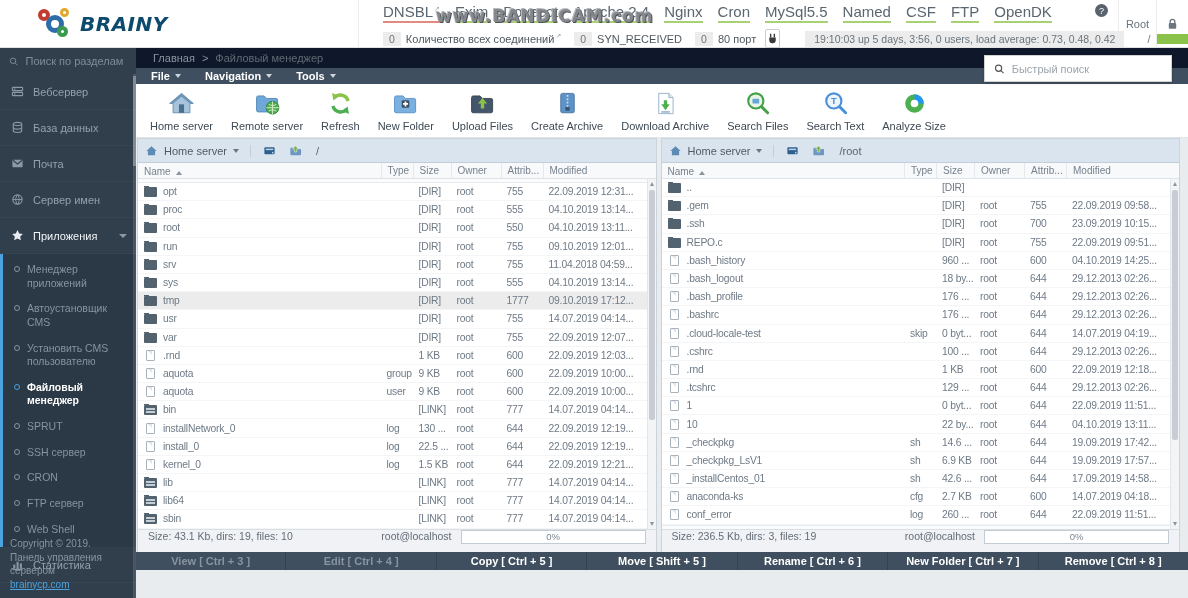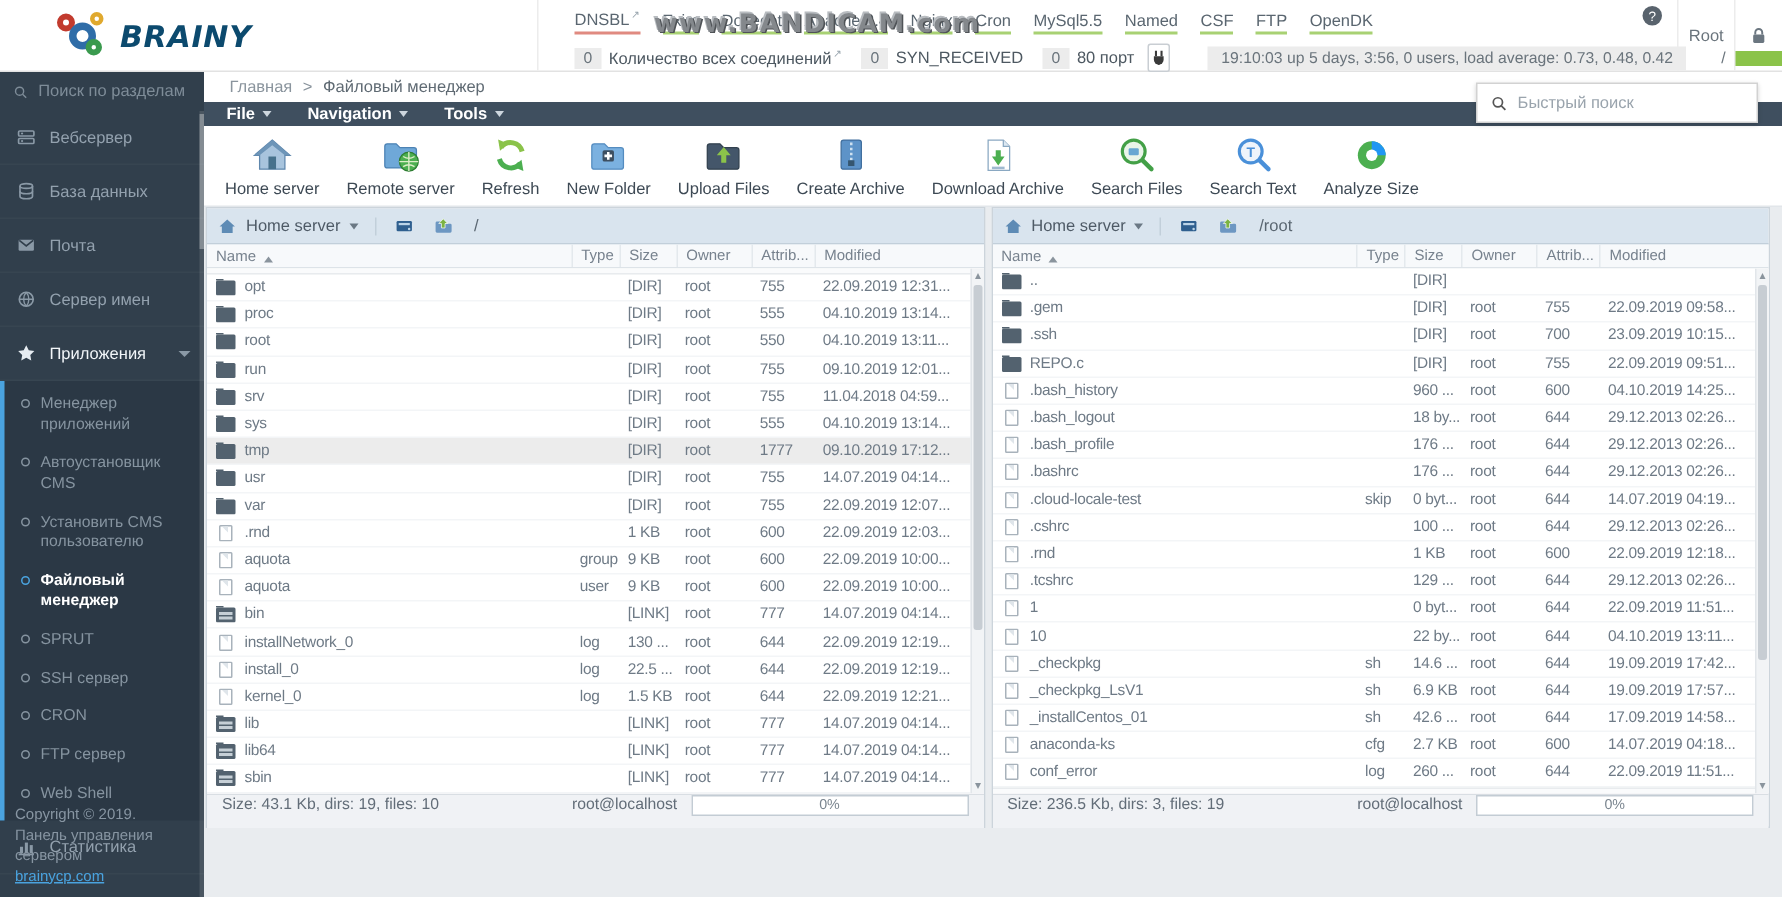--- a/index.html
+++ b/index.html
@@ -10,21 +10,21 @@
   .logo { width:358px; display:flex; align-items:center; padding-left:38px; flex:none; cursor:pointer; }
   .gears { position:relative; width:36px; height:36px; flex:none; }
   .g { position:absolute; border-radius:50%; background:transparent; }
   .g1 { width:18px; height:18px; border:5px solid #2f6da8; left:8px; top:9px; }
   .g2 { width:12px; height:12px; border:4px solid #c23b2e; left:0px; top:3px; }
   .g3 { width:11px; height:11px; border:4px solid #3a9a4e; left:19px; top:20px; }
   .g4 { width:9px; height:9px; border:3px solid #e0a92e; left:22px; top:2px; }
   .logo-text { font-family:"DejaVu Sans",sans-serif; font-style:italic; font-weight:800; font-size:20px; color:#0c4a6e; margin-left:6px; letter-spacing:.5px; }
   .head-center { flex:1; border-left:1px solid #ececec; padding:7px 0 0 24px; min-width:0; }
   .links-row { display:flex; gap:15px; align-items:flex-end; height:16px; }
-  .svc-link { font-size:11px; color:#5a6670; text-decoration:none; border-bottom:2px solid #a8d173; padding-bottom:1px; cursor:pointer; white-space:nowrap; }
+  .svc-link { font-size:15px; color:#5a6670; text-decoration:none; border-bottom:2px solid #a8d173; padding-bottom:1px; cursor:pointer; white-space:nowrap; }
   .svc-link.alert { border-bottom-color:#e08a80; }
   .svc-link.ext::after, .counter.ext .clabel::after { content:"↗"; font-size:7px; vertical-align:super; margin-left:1px; color:#98a4ad; }
   .stats-row { display:flex; align-items:center; margin-top:6px; gap:9px; }
   .counters { display:flex; gap:13px; }
   .counter { display:flex; align-items:center; gap:5px; font-size:11px; color:#4d5861; white-space:nowrap; }
   .cval { background:#ececec; color:#6a747c; font-weight:normal; padding:1px 6px; font-size:10.5px; }
   .icon-btn { border:1px solid #c9ced3; background:#fff; width:25px; height:19px; display:flex; align-items:center; justify-content:center; border-radius:2px; cursor:pointer; }
   .uptime { background:#ececec; color:#6a747c; font-size:10.5px; padding:2px 9px; margin-left:16px; white-space:nowrap; }
   .disk { display:flex; align-items:center; gap:7px; font-size:10.5px; color:#6a747c; margin-left:14px; }
   .dbar { width:92px; height:10px; background:#e2e2e2; display:inline-block; position:relative; }
@@ -51,21 +51,21 @@
   .bullet { width:6px; height:6px; border:1px solid #8694a0; border-radius:50%; flex:none; margin-top:3px; }
   .subitem.active { color:#fff; font-weight:bold; }
   .subitem.active .bullet { border-color:#4aa3df; }
   .side-copy { position:absolute; bottom:7px; left:10px; right:8px; font-size:10px; color:#8795a2; line-height:1.35; }
   .side-copy a { color:#4aa3df; cursor:pointer; text-decoration:underline; }
   .side-scroll { position:absolute; right:0; top:26px; bottom:0; width:3px; background:rgba(255,255,255,.12); }
   .side-scroll i { position:absolute; top:2px; height:90px; width:100%; background:rgba(255,255,255,.32); display:block; }
 
   
   .main { flex:1; display:flex; flex-direction:column; position:relative; min-width:0; background:#e9ecef; }
-  .breadcrumb-bar { height:20px; background:#ffffff; display:flex; align-items:center; padding:0 17px; font-size:11px; color:#8a949d; gap:7px; }
+  .breadcrumb-bar { height:20px; background:#0f172a; display:flex; align-items:center; padding:0 17px; font-size:11px; color:#8a949d; gap:7px; }
   .crumb-current { color:#5f6a73; }
   .menubar { height:16px; background:#3f4f5f; display:flex; align-items:center; padding:0 15px; gap:24px; }
   .menu-item { color:#fff; font-size:11px; font-weight:bold; display:flex; align-items:center; gap:5px; cursor:pointer; }
   .car { width:0; height:0; border-left:3.5px solid transparent; border-right:3.5px solid transparent; border-top:4px solid #cdd6de; }
   .quick-search { position:absolute; top:7px; right:16px; width:188px; height:27px; background:#fff; border:1px solid #d2d2d2; box-shadow:0 1px 3px rgba(0,0,0,.18); display:flex; align-items:center; gap:7px; padding:0 9px; z-index:6; }
   .quick-search input { border:none; outline:none; font-size:11px; color:#555; width:100%; }
   .quick-search input::placeholder { color:#9aa4ad; }
 
   .toolbar { height:54px; background:#fff; display:flex; align-items:center; padding:0 5px; border-bottom:1px solid #e2e6ea; }
   .tbtn { display:flex; flex-direction:column; align-items:center; justify-content:center; gap:3px; padding:0 9px; height:100%; cursor:pointer; font-size:11px; color:#3d4954; white-space:nowrap; }
@@ -962,15 +962,25 @@
           </div>
         </div>
         <div class="statusbar">
           <span class="sb-left">Size: 236.5 Kb, dirs: 3, files: 19</span>
           <span>root@localhost</span>
           <span class="sb-prog">0%</span>
         </div>
       </section>
     </div>
 
+    <div class="fkeys">
+
+    <span class="fkey dim">View [ Ctrl + 3 ]</span>
+        <span class="fkey dim">Edit [ Ctrl + 4 ]</span>
+        <span class="fkey">Copy [ Ctrl + 5 ]</span>
+        <span class="fkey">Move [ Shift + 5 ]</span>
+        <span class="fkey">Rename [ Ctrl + 6 ]</span>
+        <span class="fkey">New Folder [ Ctrl + 7 ]</span>
+        <span class="fkey">Remove [ Ctrl + 8 ]</span>
+      </div>
     <div class="bottom-strip"></div>
   </main>
 </div>
 
 </body></html>

